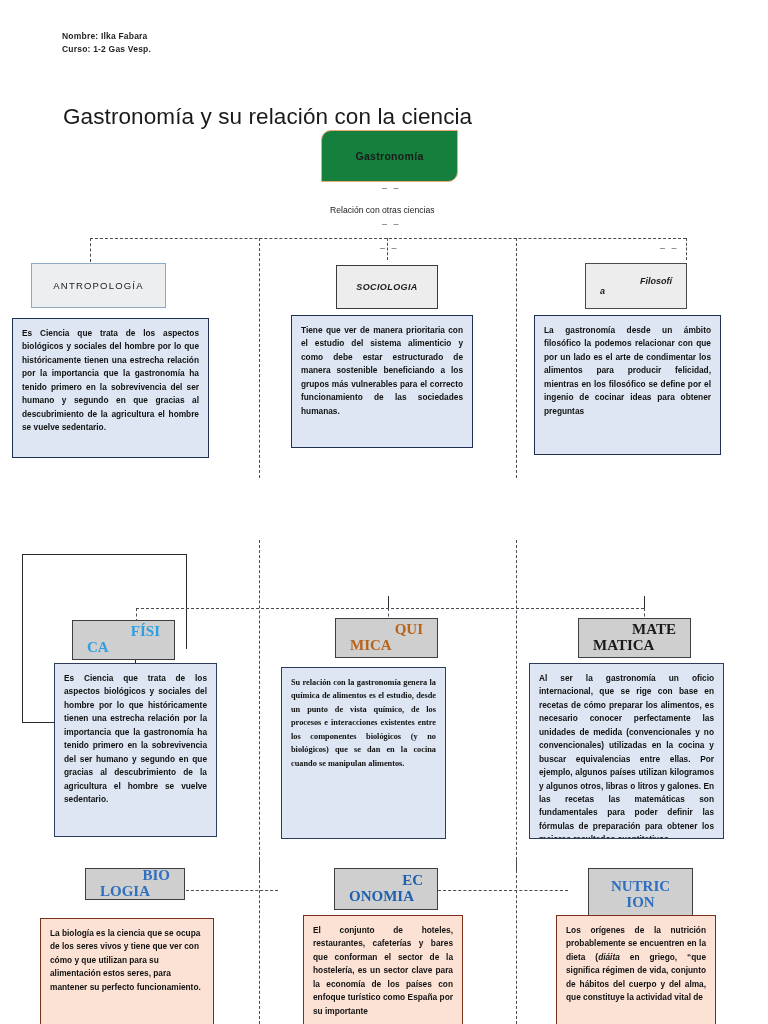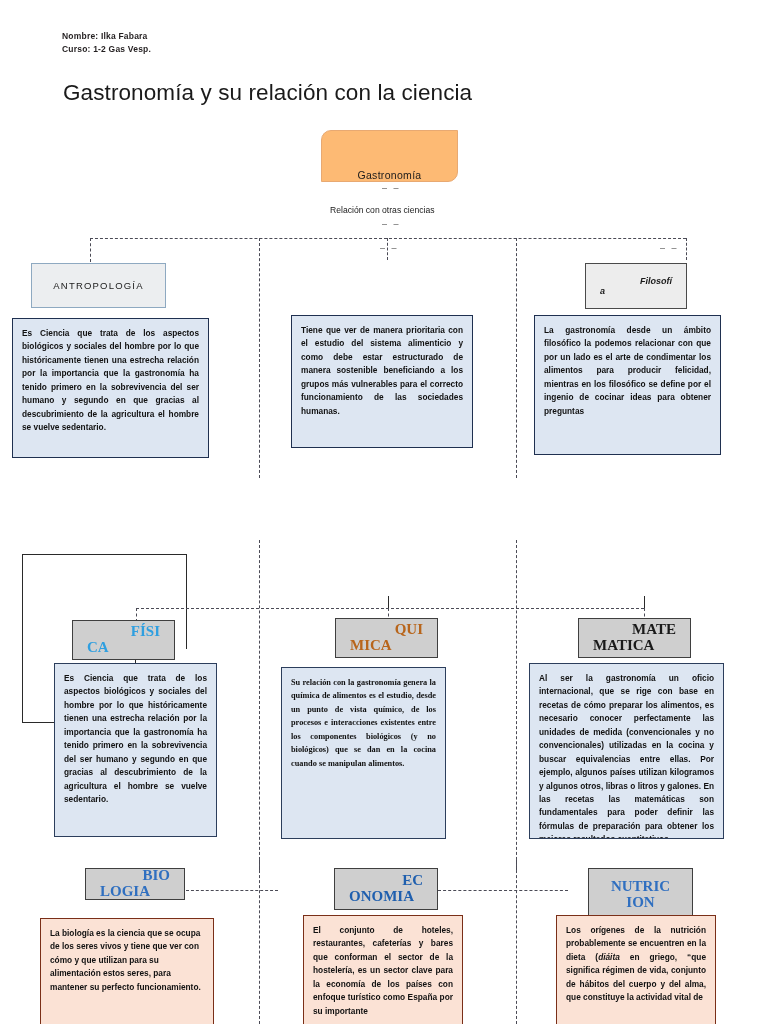--- a/index.html
+++ b/index.html
@@ -15,36 +15,36 @@
   .abs{position:absolute;box-sizing:border-box;}
 
   
   .hdr-line{
     font-size:8.5px;font-weight:bold;color:#231f20;letter-spacing:.2px;
     white-space:nowrap;
   }
   .doc-title{
     font-size:22.5px;color:#1a1a1a;font-weight:400;white-space:nowrap;
     letter-spacing:.1px;
+    margin-top:24px;
   }
 
   
   .node{
     box-sizing:border-box;
     display:flex;align-items:center;justify-content:center;
     text-align:center;
   }
   .node-gastro{
-    background:#fdba74;
+    background:#15803d;
     border:1.2px solid #e8a濃;
     border:1.2px solid #e8a972;
     border-radius:10px 0 10px 0;
-    font-size:10.5px;font-weight:normal;color:#1a1a1a;
+    font-size:10.5px;font-weight:bold;color:#1a1a1a;
     letter-spacing:.3px;
-    align-items:flex-end;
   }
   .node-grayblue{
     background:#eceef0;
     border:1px solid #8ea9c1;
     font-size:9.5px;color:#1a1a1a;letter-spacing:1.2px;
   }
   .node-graydark{
     background:#ededed;
     border:1px solid #3b3b3b;
     font-size:9px;color:#1a1a1a;font-style:italic;font-weight:bold;
@@ -134,20 +134,23 @@
   <div class="abs vline-dash" style="left:516px;top:238px;height:240px;"></div>
   <div class="abs vline-dash" style="left:686px;top:238px;height:22px;"></div>
 
   <div class="abs minidash" style="left:380px;top:243px;">– –</div>
   <div class="abs minidash" style="left:660px;top:243px;">– –</div>
 
   <div class="abs node node-grayblue" style="left:31px;top:263px;width:135px;height:45px;">
     <span>ANTROPOLOGÍA</span>
   </div>
 
+  <div class="abs node node-graydark" style="left:336px;top:265px;width:102px;height:44px;">
+    <span class="ital">SOCIOLOGIA</span>
+  </div>
 
   <div class="abs node node-gray2" style="left:585px;top:263px;width:102px;height:46px;">
     <span class="wrapword">
       <span class="w1 ital">Filosofí</span>
       <span class="w2 ital">a</span>
     </span>
   </div>
 
   <div class="abs para blue" style="left:12px;top:318px;width:197px;height:140px;">Es Ciencia que trata de los aspectos biológicos y sociales del hombre por lo que históricamente tienen una estrecha relación por la importancia que la gastronomía ha tenido primero en la sobrevivencia del ser humano y segundo en que gracias al descubrimiento de la agricultura el hombre se vuelve sedentario.</div>
 

